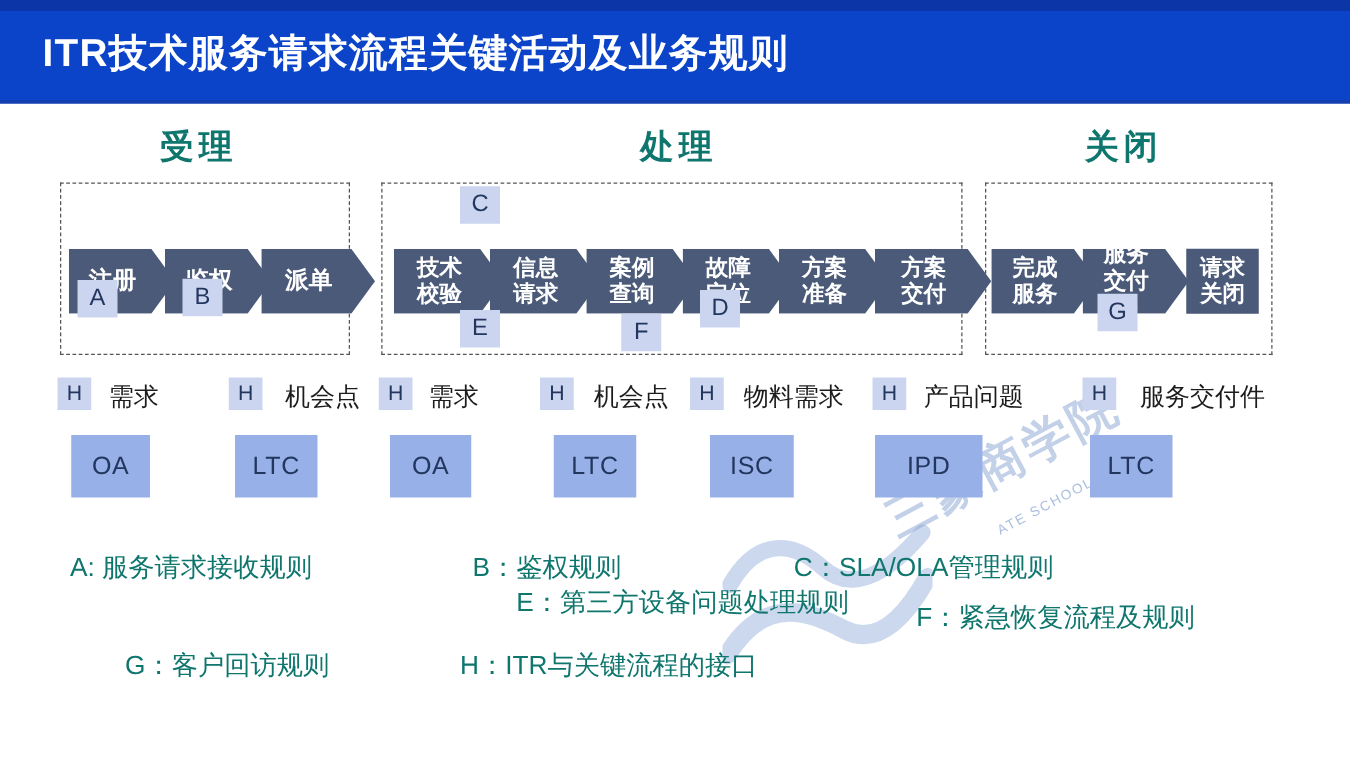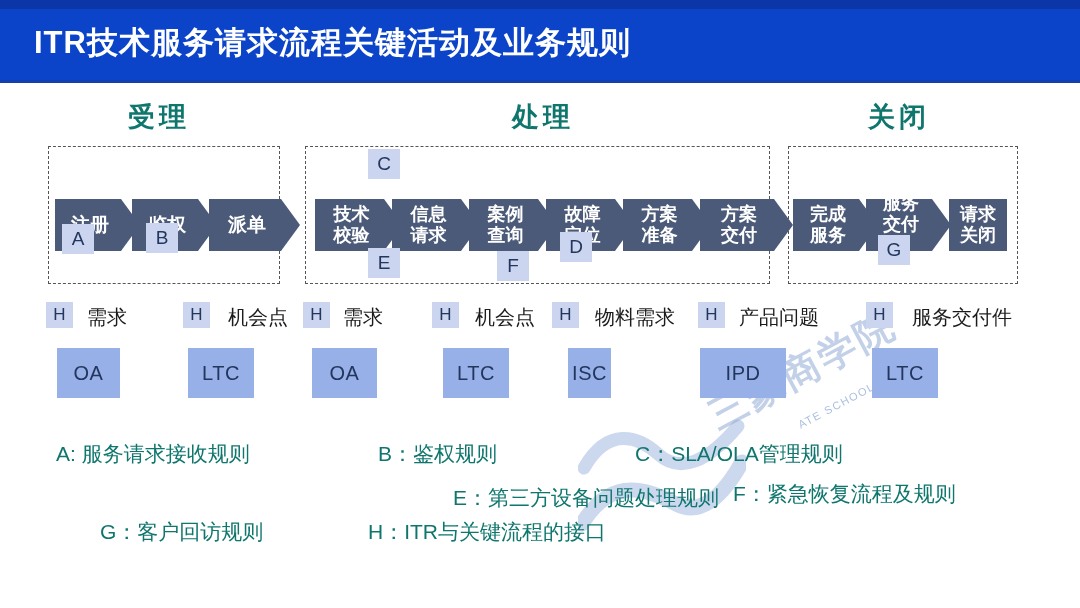--- a/index.html
+++ b/index.html
@@ -162,25 +162,25 @@
   <div class="h-label" style="left:595px;">物料需求</div>
   <div class="h-chip" style="left:698px;">H</div>
   <div class="h-label" style="left:739px;">产品问题</div>
   <div class="h-chip" style="left:866px;">H</div>
   <div class="h-label" style="left:912px;">服务交付件</div>
 
   <div class="sys-box" style="left:57px;width:63px;">OA</div>
   <div class="sys-box" style="left:188px;width:66px;">LTC</div>
   <div class="sys-box" style="left:312px;width:65px;">OA</div>
   <div class="sys-box" style="left:443px;width:66px;">LTC</div>
-  <div class="sys-box" style="left:568px;width:43px;">ISC</div>
+  <div class="sys-box" style="left:568px;width:67px;">ISC</div>
   <div class="sys-box" style="left:700px;width:86px;">IPD</div>
   <div class="sys-box" style="left:872px;width:66px;">LTC</div>
 
   <div class="legend-item" style="left:56px;top:440px;">A: 服务请求接收规则</div>
   <div class="legend-item" style="left:378px;top:440px;">B：鉴权规则</div>
   <div class="legend-item" style="left:635px;top:440px;">C：SLA/OLA管理规则</div>
-  <div class="legend-item" style="left:413px;top:484px;margin-left:40px;">E：第三方设备问题处理规则</div>
+  <div class="legend-item" style="left:413px;top:468px;">E：第三方设备问题处理规则</div>
   <div class="legend-item" style="left:733px;top:480px;">F：紧急恢复流程及规则</div>
   <div class="legend-item" style="left:56px;top:518px;margin-left:44px;">G：客户回访规则</div>
   <div class="legend-item" style="left:368px;top:518px;">H：ITR与关键流程的接口</div>
 
 </div>
 
 </body></html>

